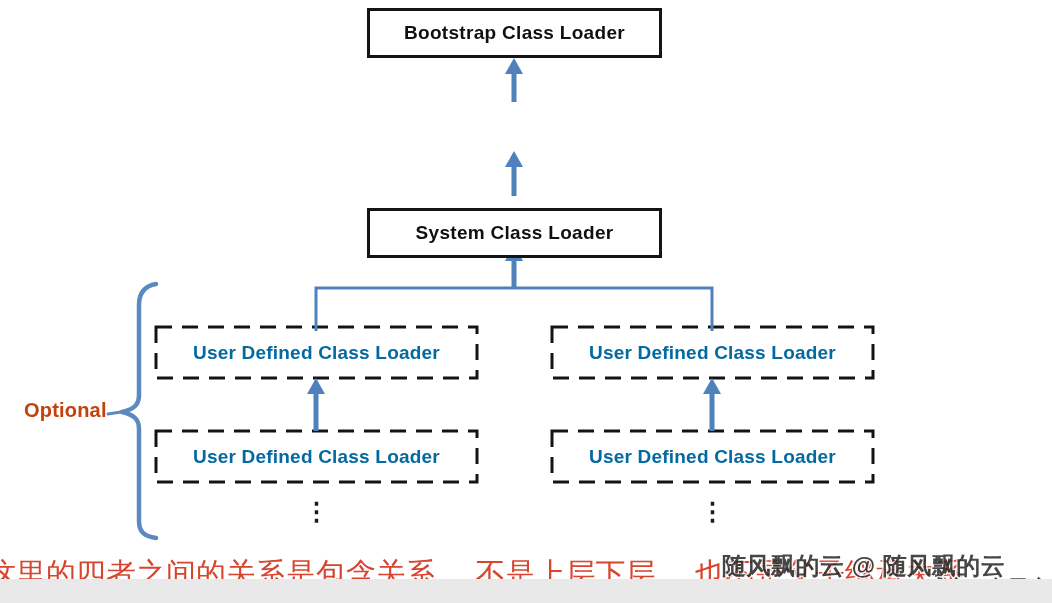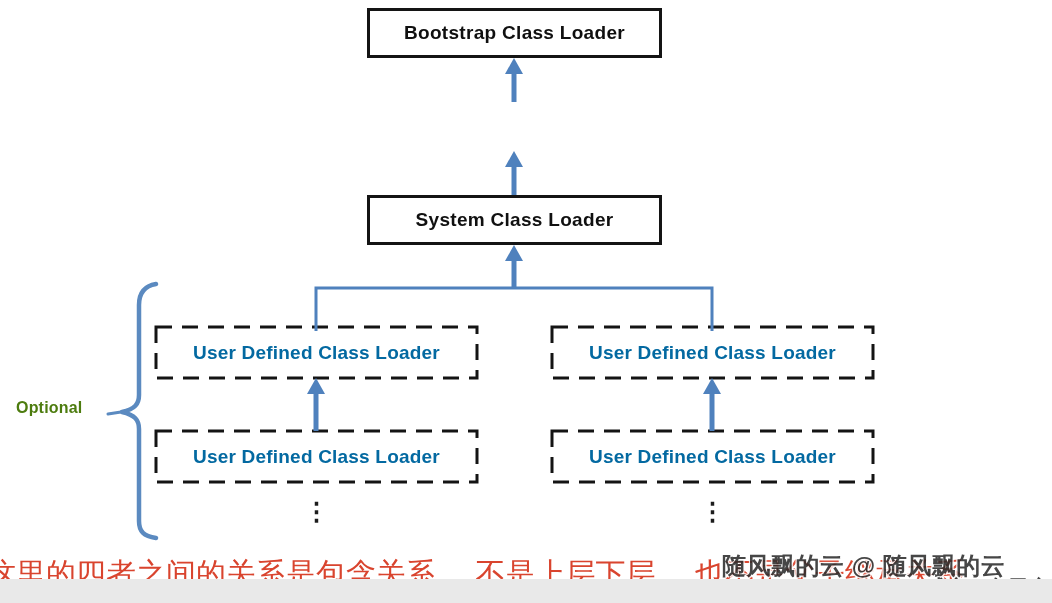--- a/index.html
+++ b/index.html
@@ -24,33 +24,33 @@
   .brace-connector{stroke:var(--brace-blue,#5b8ac0);stroke-width:3;stroke-linecap:round;}
   .solid-box{
     position:absolute;z-index:2;box-sizing:border-box;
     width:295px;height:50px;left:367px;
     border:3px solid var(--box-border,#141414);background:#fff;
     display:flex;align-items:center;justify-content:center;
     font-weight:bold;font-size:19px;letter-spacing:.3px;color:#101010;
   }
   #box-bootstrap{top:8px;}
   #box-extension{top:102px;}
-  #box-system{top:195px;}
+  #box-system{top:208px;}
   .dashed-label{
     position:absolute;z-index:2;box-sizing:border-box;width:321px;height:51px;
     display:flex;align-items:center;justify-content:center;
     font-weight:bold;font-size:19px;letter-spacing:.2px;color:#0369a1;background:transparent;
   }
   #udcl-left-upper{left:156px;top:327px;}
   #udcl-right-upper{left:552px;top:327px;}
   #udcl-left-lower{left:156px;top:431px;}
   #udcl-right-lower{left:552px;top:431px;}
   .optional-label{
-    position:absolute;z-index:2;left:16px;top:399px;
-    font-weight:bold;font-size:16px;color:#4d7c0f;letter-spacing:.2px;
+    position:absolute;z-index:2;left:24px;top:399px;
+    font-weight:bold;font-size:20px;color:#c2410c;letter-spacing:.2px;
   }
   .ellipsis{
     position:absolute;z-index:2;width:24px;text-align:center;top:496px;
     font-weight:bold;font-size:25px;line-height:30px;color:#1c1c1c;
   }
   #ellipsis-left{left:304px;}
   #ellipsis-right{left:700px;}
   .caption{
     position:absolute;z-index:2;left:-14px;top:554px;white-space:nowrap;
     font-family:"DejaVu Serif","Liberation Serif",serif;

